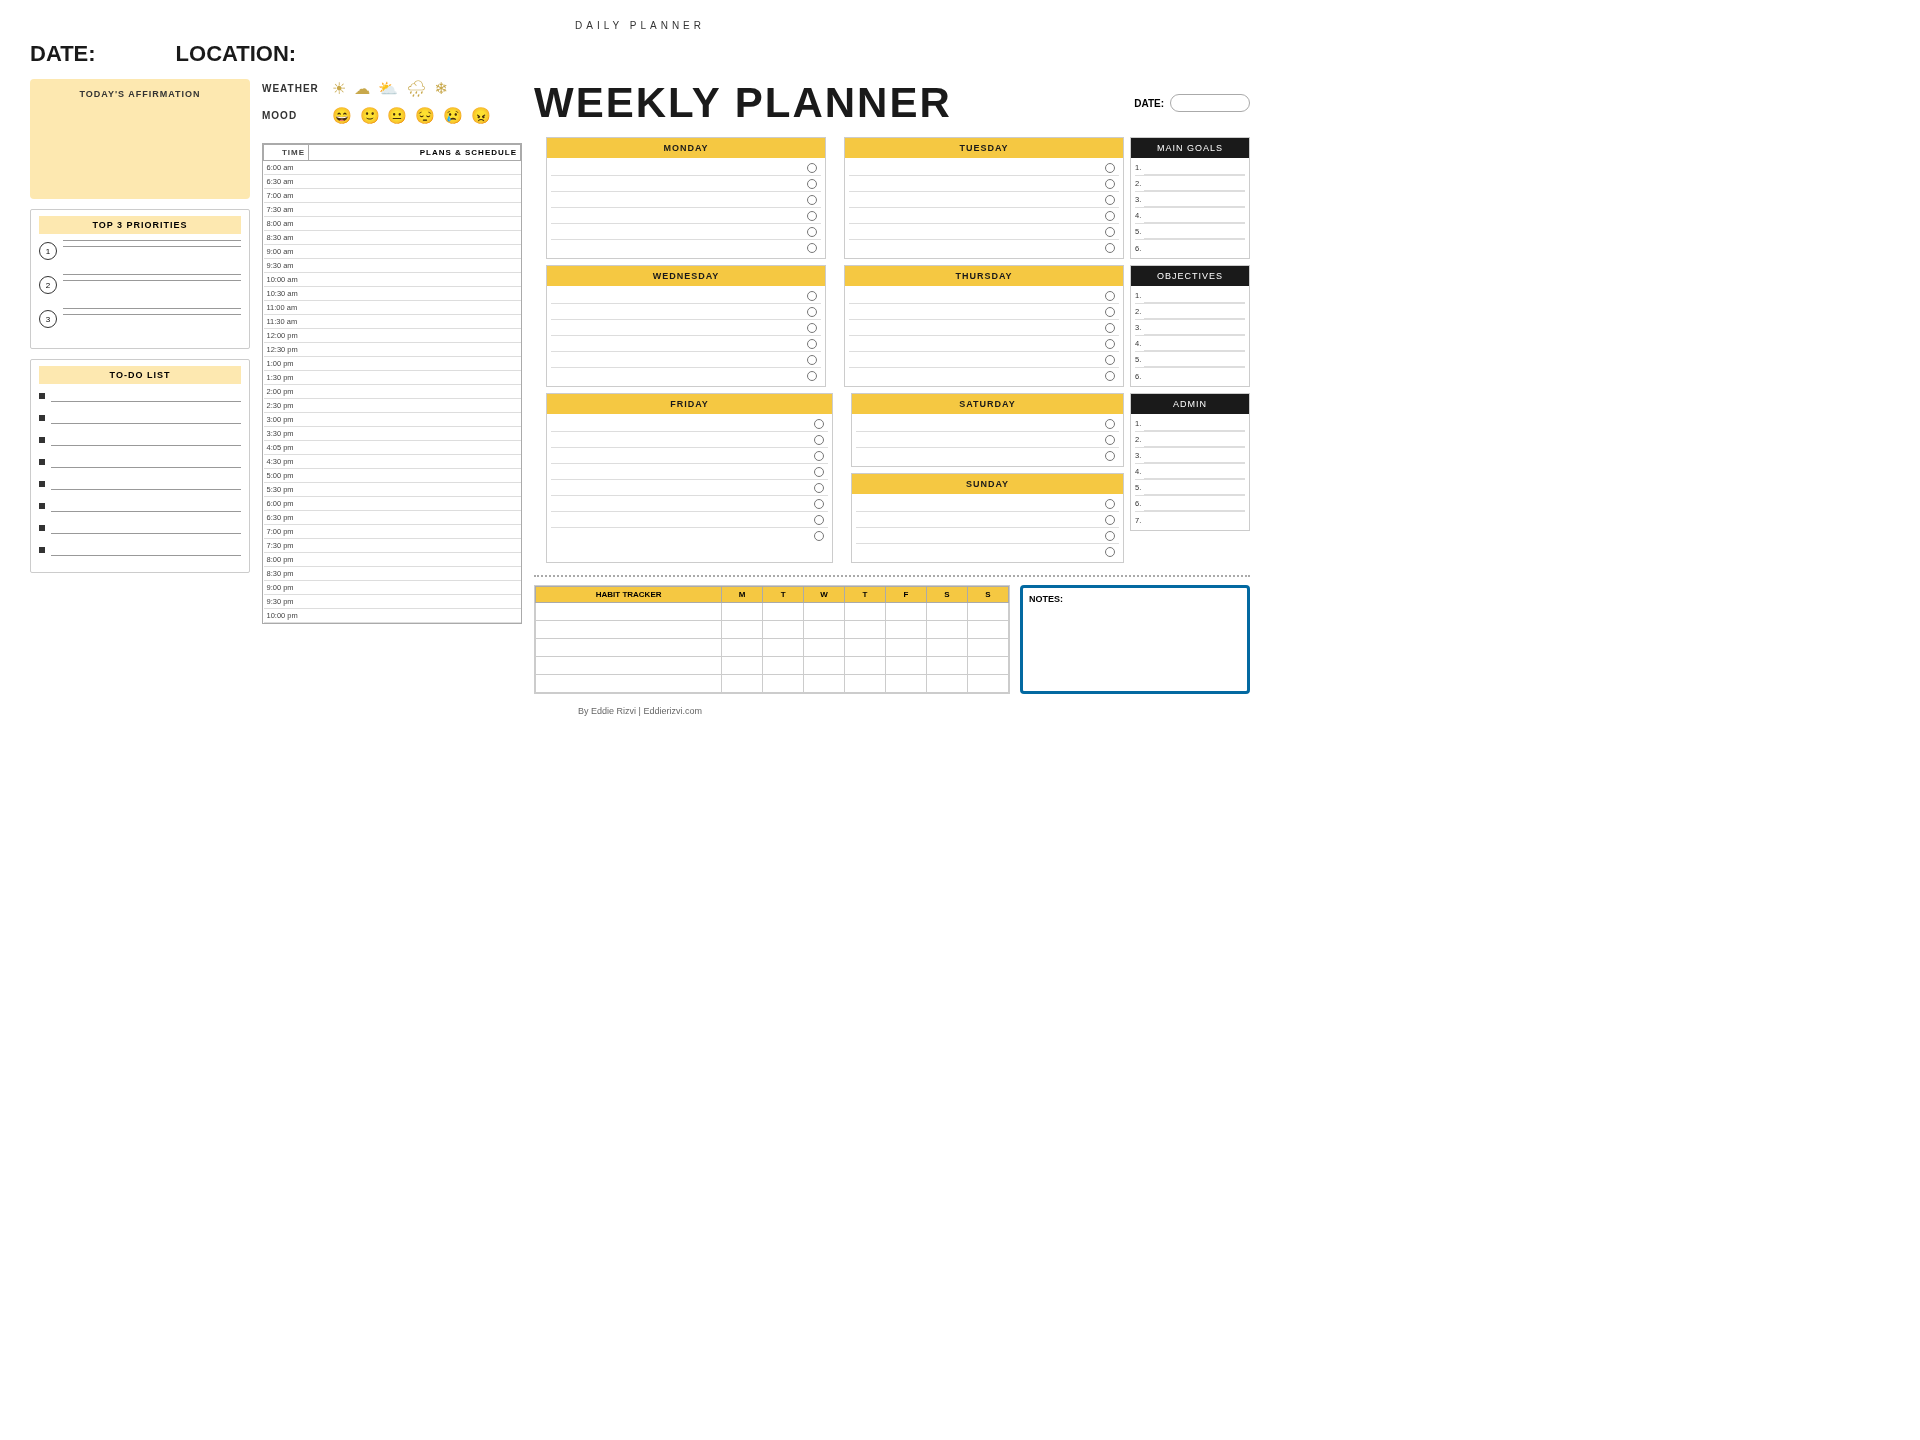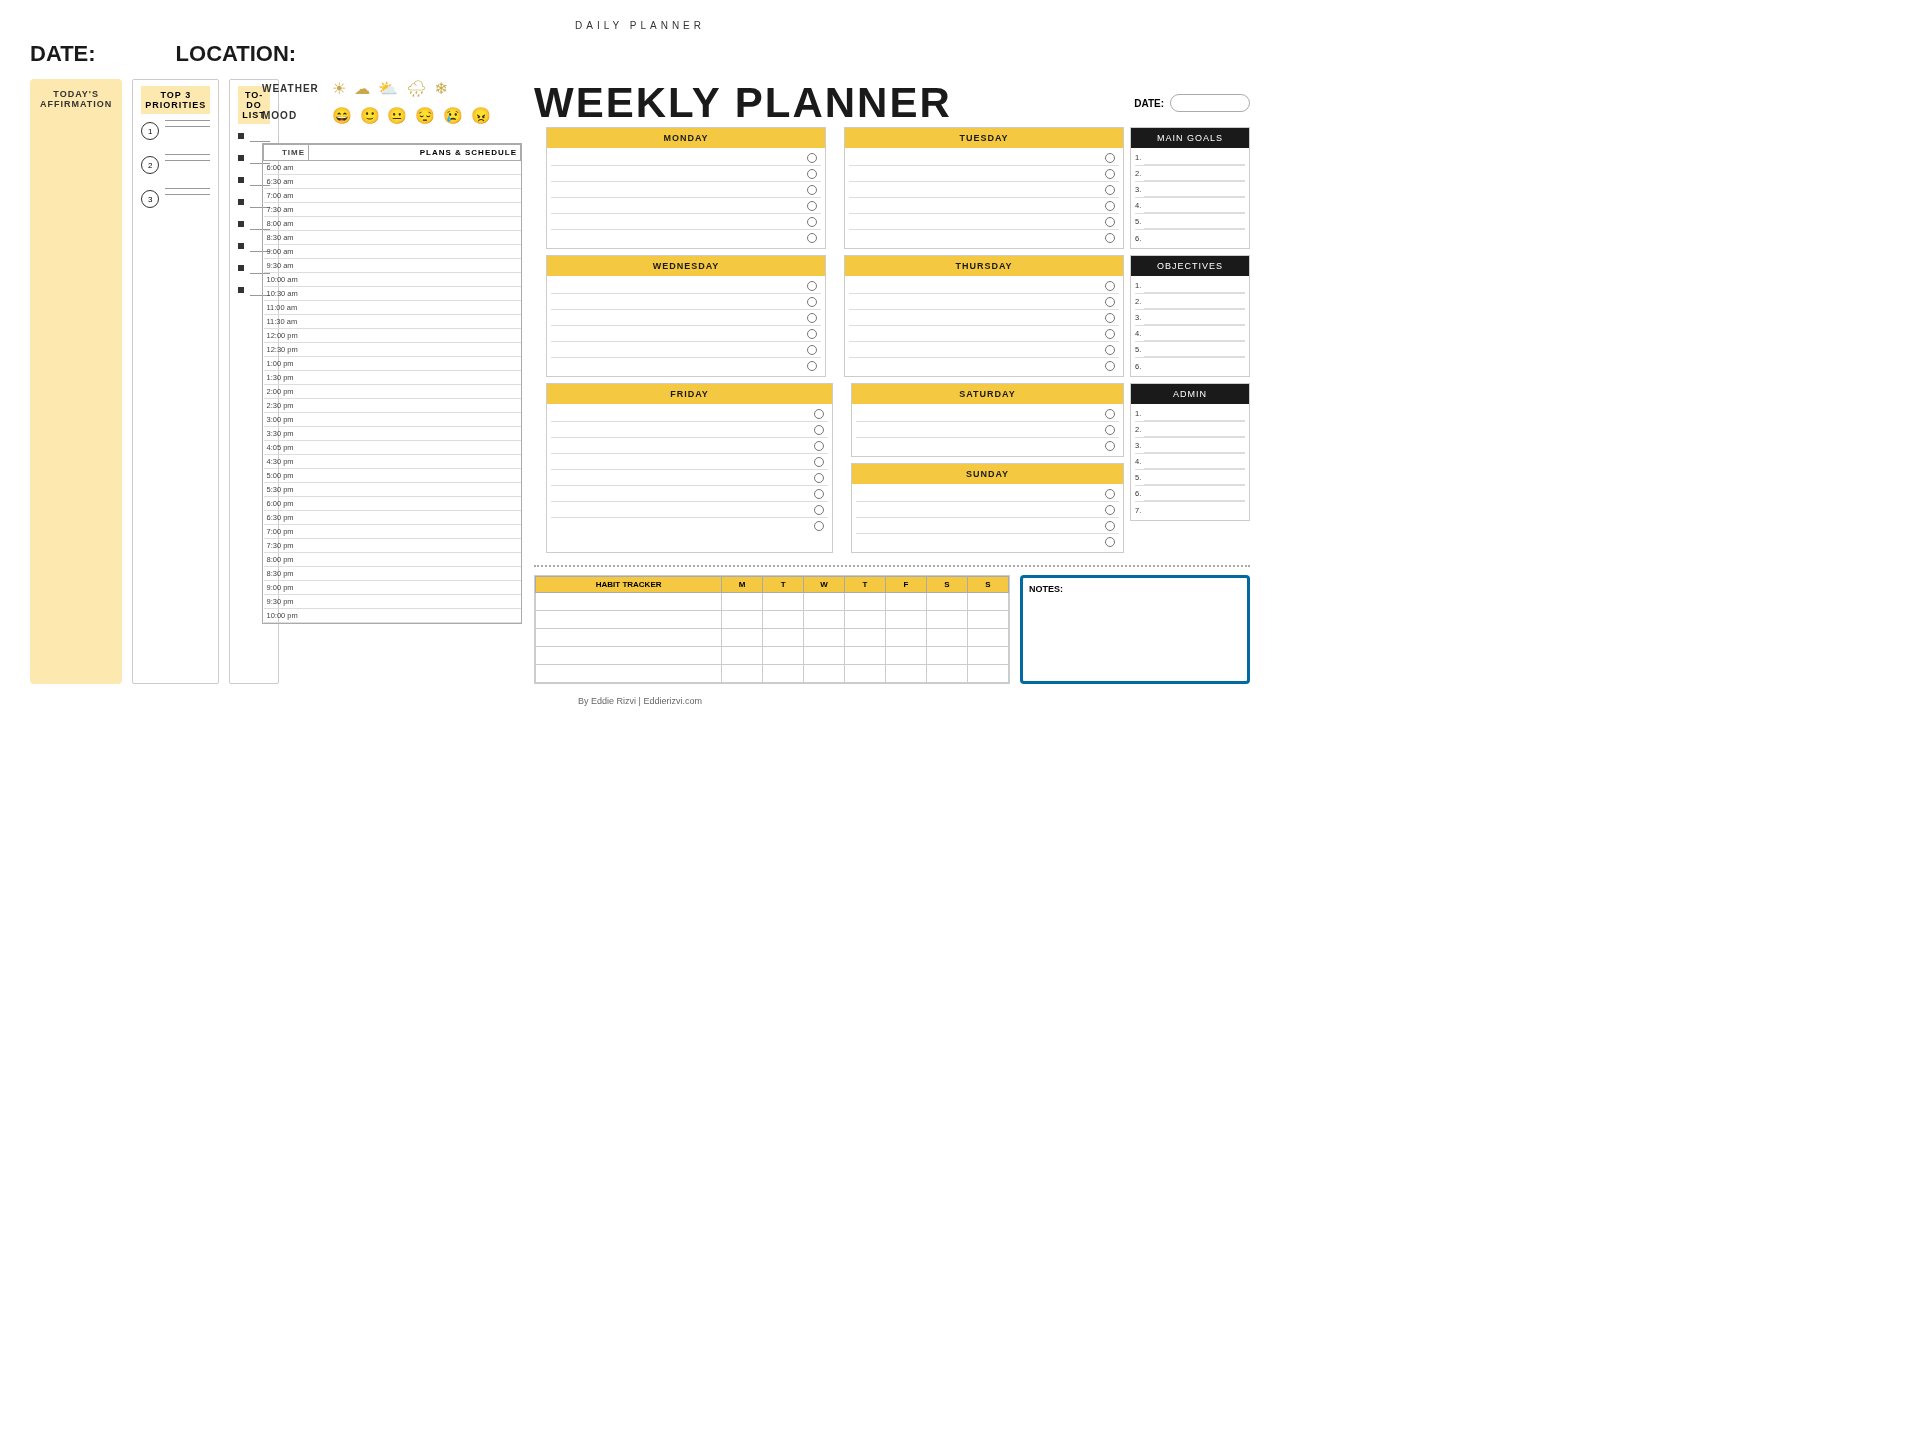--- a/index.html
+++ b/index.html
@@ -43,21 +43,21 @@
       display: flex;
       gap: 12px;
       width: 100%;
     }
 
     
     .left-col {
       width: 220px;
       flex-shrink: 0;
       display: flex;
-      flex-direction: row;
+      flex-direction: column;
       gap: 10px;
     }
 
     .affirmation-box {
       background: #fde8b0;
       border-radius: 4px;
       padding: 10px;
       text-align: center;
       min-height: 120px;
     }
@@ -200,21 +200,21 @@
       flex: 1;
       display: flex;
       flex-direction: column;
       gap: 0;
     }
 
     
     .weekly-header-row {
       display: flex;
       align-items: center;
-      margin-bottom: 0;
+      margin-bottom: 10px;
     }
     .weekly-title {
       font-size: 42px;
       font-weight: 900;
       color: #1a1a1a;
       letter-spacing: 2px;
       flex: 1;
     }
     .date-right {
       display: flex;

